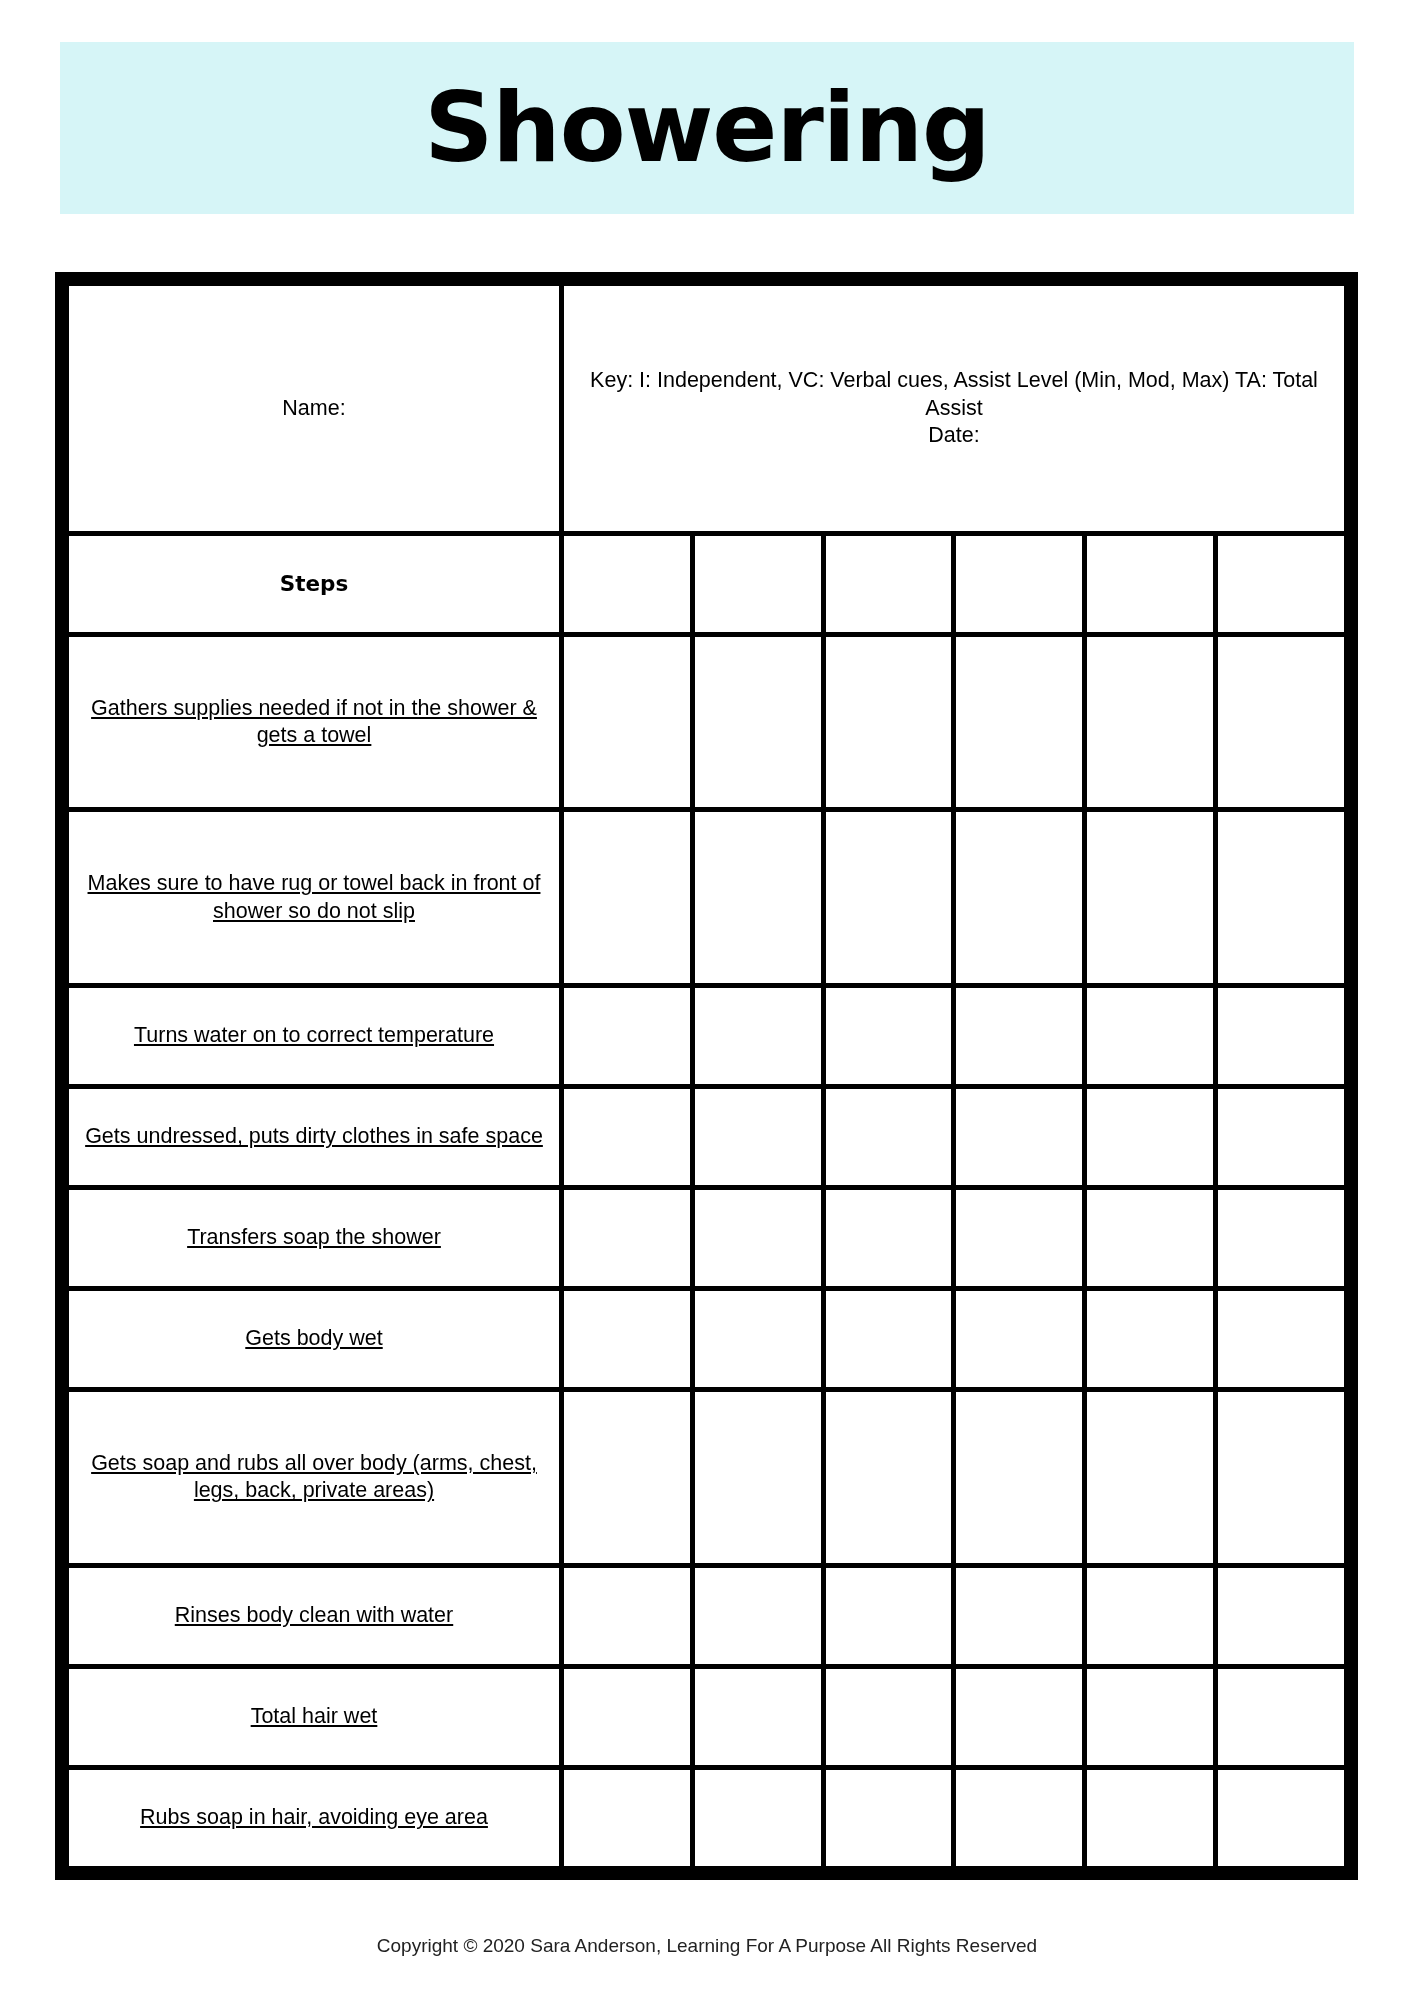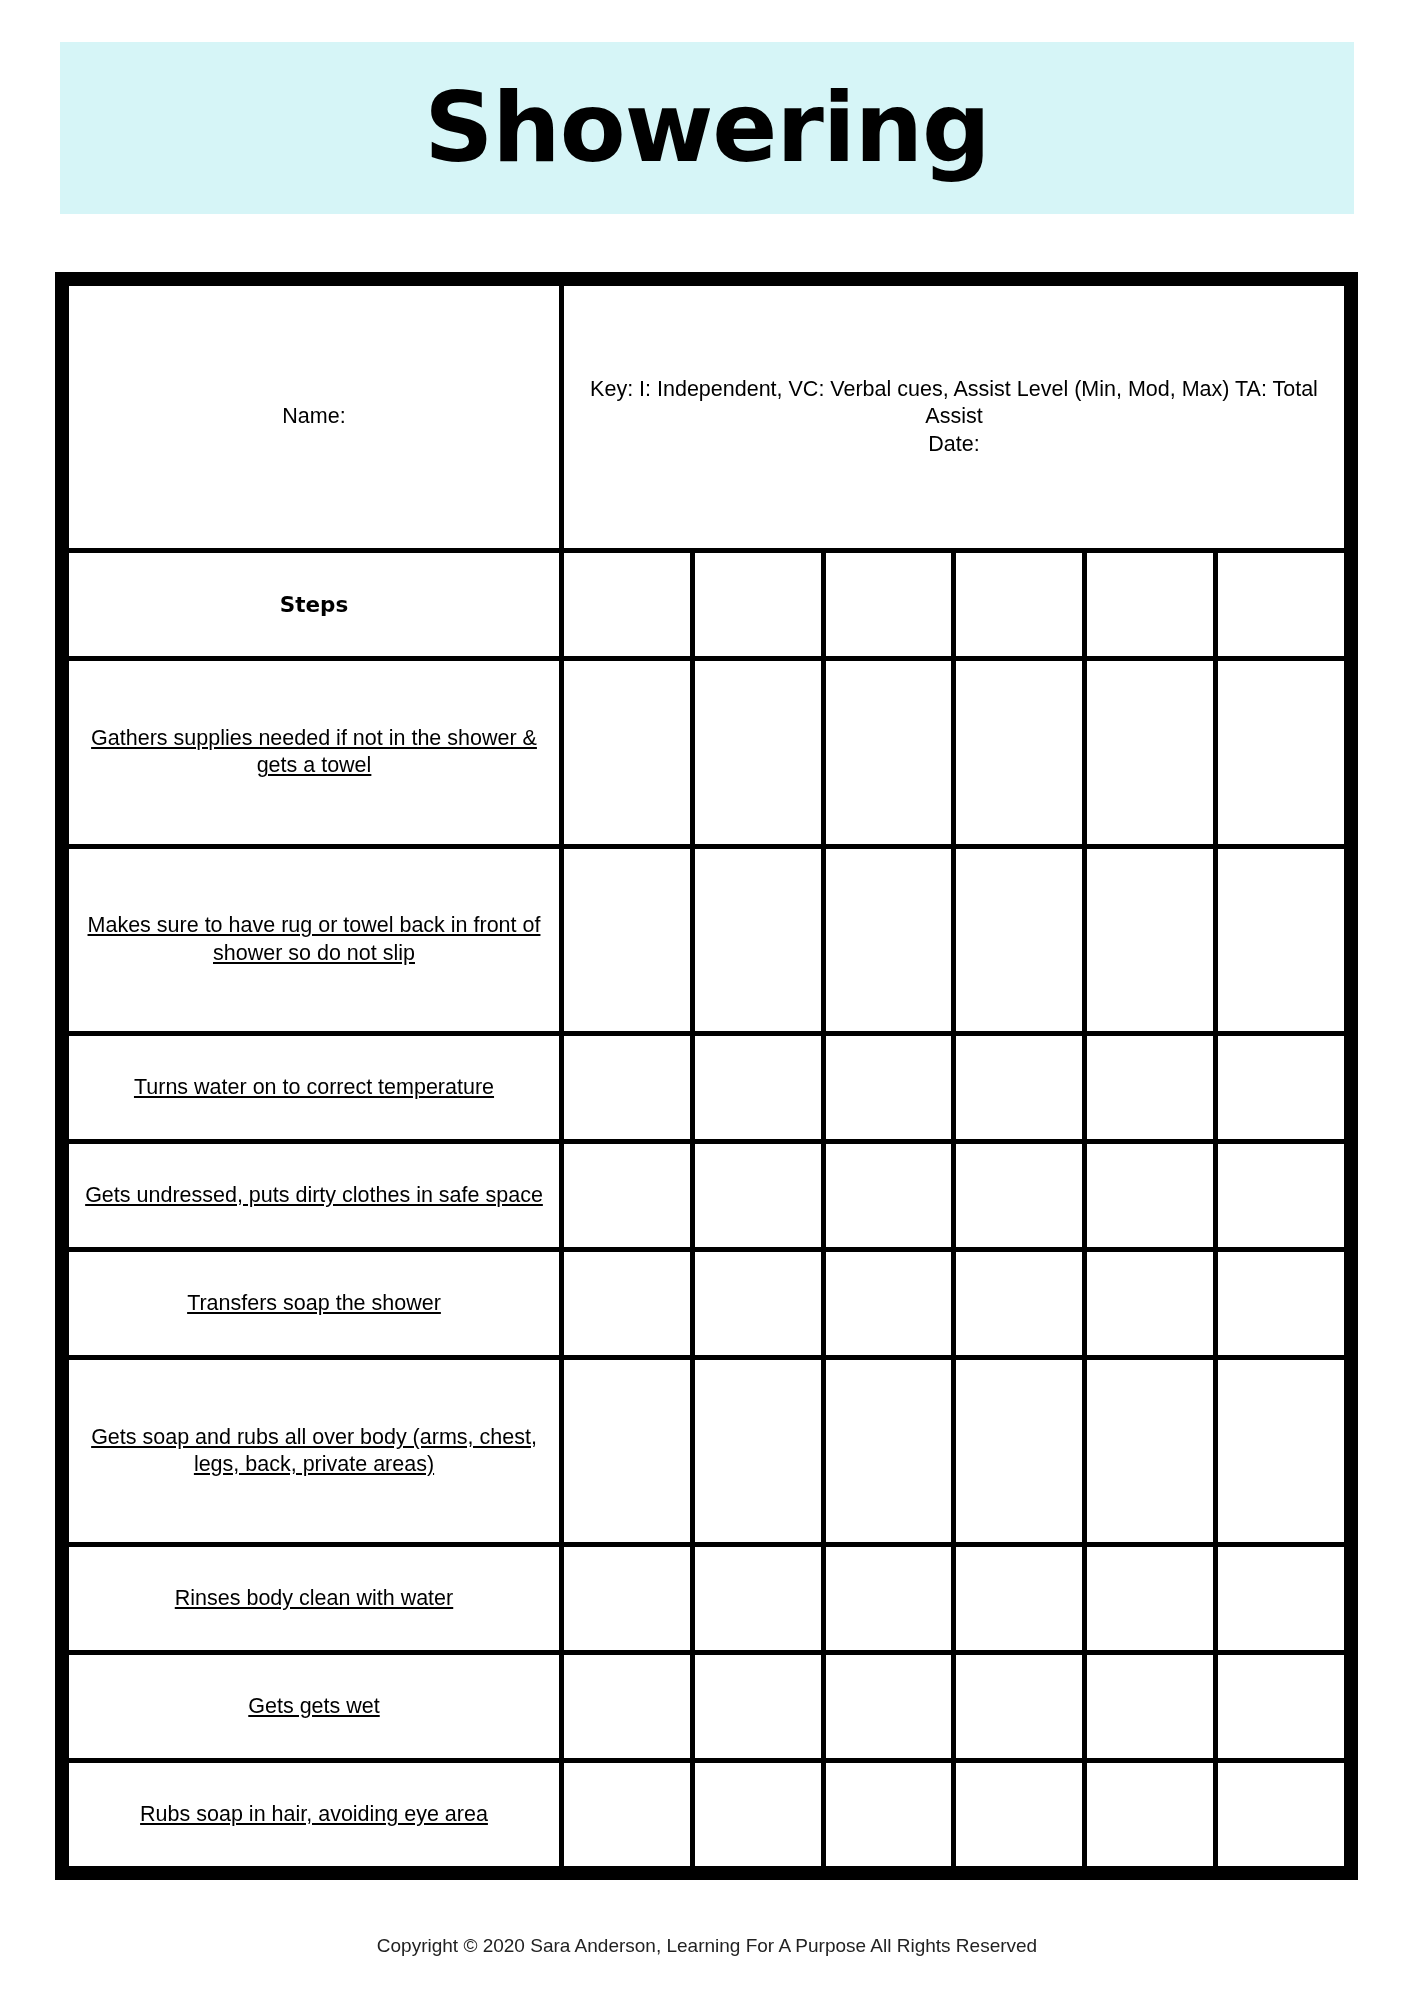--- a/index.html
+++ b/index.html
@@ -208,20 +208,29 @@
         <tr>
           <td class="step-text">Transfers soap the shower</td>
           <td class="blank"></td>
           <td class="blank"></td>
           <td class="blank"></td>
           <td class="blank"></td>
           <td class="blank"></td>
           <td class="blank"></td>
         </tr>
 
+        <tr>
+          <td class="step-text">Gets body wet</td>
+          <td class="blank"></td>
+          <td class="blank"></td>
+          <td class="blank"></td>
+          <td class="blank"></td>
+          <td class="blank"></td>
+          <td class="blank"></td>
+        </tr>
 
         <tr>
           <td class="step-text">Gets soap and rubs all over body (arms, chest, legs, back, private areas)</td>
           <td class="blank"></td>
           <td class="blank"></td>
           <td class="blank"></td>
           <td class="blank"></td>
           <td class="blank"></td>
           <td class="blank"></td>
         </tr>
@@ -230,21 +239,21 @@
           <td class="step-text">Rinses body clean with water</td>
           <td class="blank"></td>
           <td class="blank"></td>
           <td class="blank"></td>
           <td class="blank"></td>
           <td class="blank"></td>
           <td class="blank"></td>
         </tr>
 
         <tr>
-          <td class="step-text">Gets gets wet</td>
+          <td class="step-text">Total hair wet</td>
           <td class="blank"></td>
           <td class="blank"></td>
           <td class="blank"></td>
           <td class="blank"></td>
           <td class="blank"></td>
           <td class="blank"></td>
         </tr>
 
         <tr>
           <td class="step-text">Rubs soap in hair, avoiding eye area</td>

